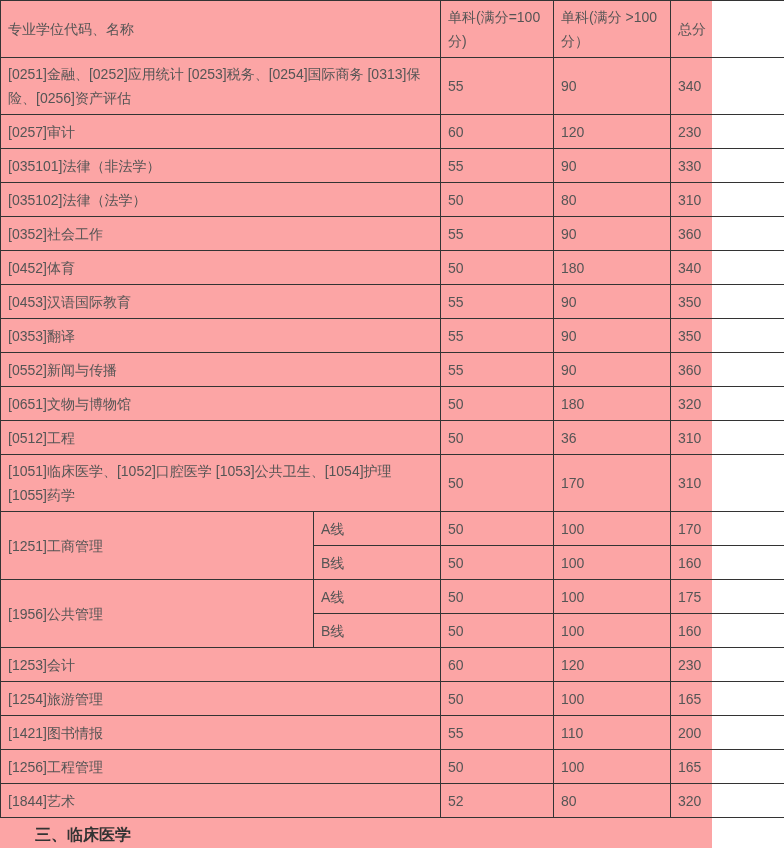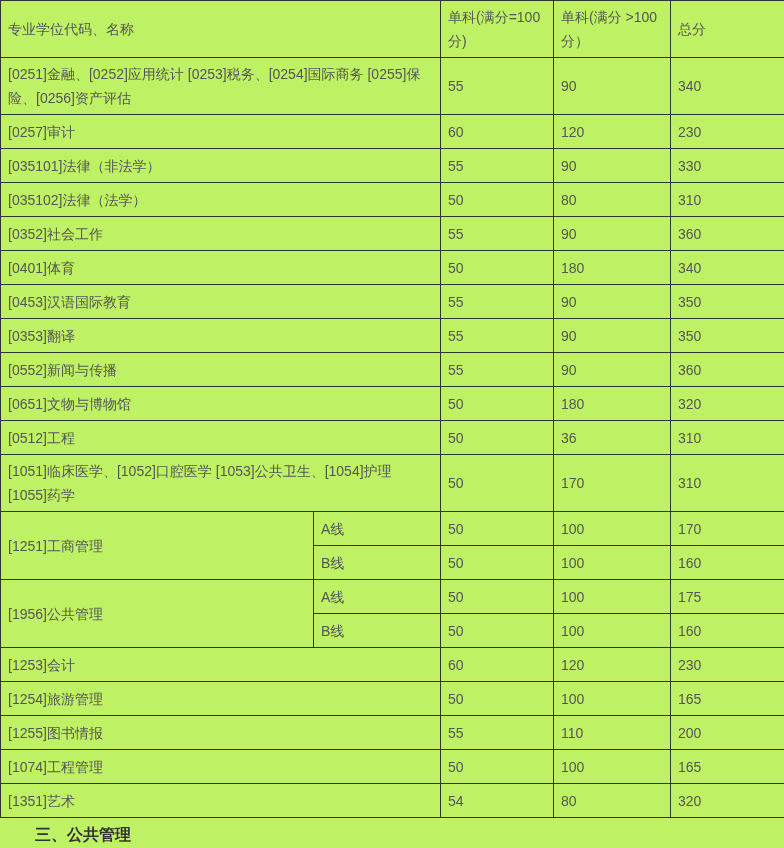--- a/index.html
+++ b/index.html
@@ -2,23 +2,23 @@
 <html><head>
 <meta charset="utf-8">
 <style>
   html, body {
     margin: 0;
     padding: 0;
     background: #ffffff;
     font-family: "Liberation Sans", "DejaVu Sans", sans-serif;
   }
   .page {
-    width: 784px;
+    width: 712px;
     height: 848px;
-    background: #bef264;
+    background: #fca5a5;
     box-sizing: border-box;
   }
   table.score-table {
     border-collapse: collapse;
     table-layout: fixed;
     width: 784px;
   }
   table.score-table th,
   table.score-table td {
     border: 1px solid #333333;
@@ -58,21 +58,21 @@
     <thead>
       <tr>
         <th colspan="2">专业学位代码、名称</th>
         <th>单科(满分=100分)</th>
         <th>单科(满分 &gt;100 分）</th>
         <th>总分</th>
       </tr>
     </thead>
     <tbody id="score-table-body">
         <tr>
-          <td colspan="2">[0251]金融、[0252]应用统计 [0253]税务、[0254]国际商务 [0255]保险、[0256]资产评估</td>
+          <td colspan="2">[0251]金融、[0252]应用统计 [0253]税务、[0254]国际商务 [0313]保险、[0256]资产评估</td>
           <td>55</td>
           <td>90</td>
           <td>340</td>
         </tr>
         <tr>
           <td colspan="2">[0257]审计</td>
           <td>60</td>
           <td>120</td>
           <td>230</td>
         </tr>
@@ -88,21 +88,21 @@
           <td>80</td>
           <td>310</td>
         </tr>
         <tr>
           <td colspan="2">[0352]社会工作</td>
           <td>55</td>
           <td>90</td>
           <td>360</td>
         </tr>
         <tr>
-          <td colspan="2">[0401]体育</td>
+          <td colspan="2">[0452]体育</td>
           <td>50</td>
           <td>180</td>
           <td>340</td>
         </tr>
         <tr>
           <td colspan="2">[0453]汉语国际教育</td>
           <td>55</td>
           <td>90</td>
           <td>350</td>
         </tr>
@@ -168,33 +168,33 @@
           <td>120</td>
           <td>230</td>
         </tr>
         <tr>
           <td colspan="2">[1254]旅游管理</td>
           <td>50</td>
           <td>100</td>
           <td>165</td>
         </tr>
         <tr>
-          <td colspan="2">[1255]图书情报</td>
+          <td colspan="2">[1421]图书情报</td>
           <td>55</td>
           <td>110</td>
           <td>200</td>
         </tr>
         <tr>
-          <td colspan="2">[1074]工程管理</td>
+          <td colspan="2">[1256]工程管理</td>
           <td>50</td>
           <td>100</td>
           <td>165</td>
         </tr>
         <tr>
-          <td colspan="2">[1351]艺术</td>
-          <td>54</td>
+          <td colspan="2">[1844]艺术</td>
+          <td>52</td>
           <td>80</td>
           <td>320</td>
         </tr>
       </tbody>
   </table>
-  <div class="section-heading">三、公共管理</div>
+  <div class="section-heading">三、临床医学</div>
 </div>
 
 </body></html>

